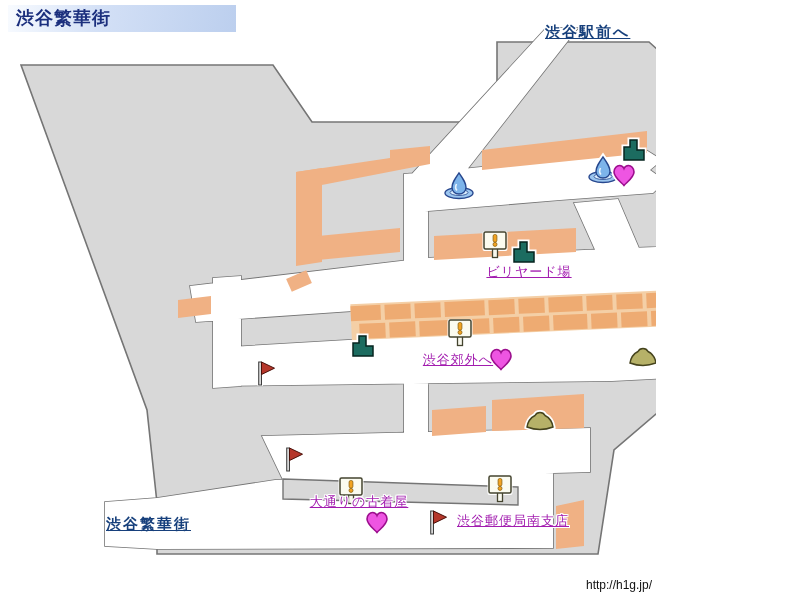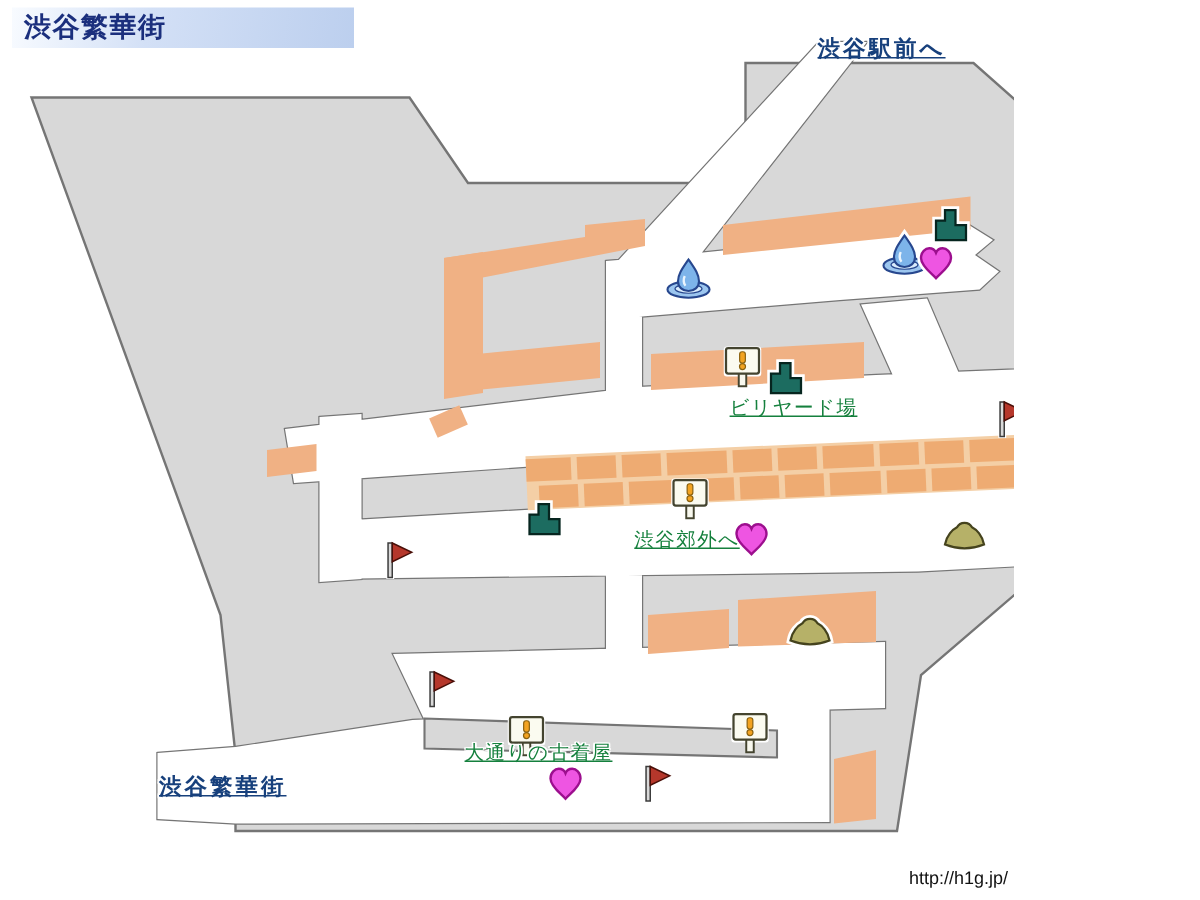--- a/index.html
+++ b/index.html
@@ -1,27 +1,27 @@
 <!DOCTYPE html>
 <html><head>
 <meta charset="utf-8">
 <style>
   html,body{margin:0;padding:0;background:#fff;}
   .stage{position:relative;width:656px;height:600px;background:#ffffff;overflow:hidden;
-         font-family:"Liberation Sans",sans-serif;padding-left:20px;}
+         font-family:"Liberation Sans",sans-serif;}
   .stage svg{position:absolute;left:0;top:0;}
   .ov{position:absolute;white-space:nowrap;}
   .halo{text-shadow:1px 0 0 #fff,-1px 0 0 #fff,0 1px 0 #fff,0 -1px 0 #fff,
         1px 1px 0 #fff,-1px -1px 0 #fff,1px -1px 0 #fff,-1px 1px 0 #fff;text-decoration:underline;}
   .title-bar{left:8px;top:5px;width:228px;height:27px;
       background:linear-gradient(100deg,#f8fbff 0%,#d3e0f6 40%,#bccfee 100%);}
   .title-bar span{display:block;padding-left:8px;line-height:27px;font-size:18px;
       font-weight:bold;color:#1b2f7d;letter-spacing:1px;}
   .nav-label{font-size:15px;font-weight:bold;color:#17407c;letter-spacing:2px;}
-  .map-label{font-size:13px;color:#15803d;transform:translateX(-50%);letter-spacing:1px;}
+  .map-label{font-size:13px;color:#a21caf;transform:translateX(-50%);letter-spacing:1px;}
   .watermark{font-size:12px;color:#111;}
 </style>
 </head>
 <body>
 
 <div class="stage">
 
 <svg width="800" height="600" viewBox="0 0 800 600">
   <defs>
 
@@ -162,15 +162,16 @@
   <div class="ov nav-label halo" style="left:545px;top:23px;">渋谷駅前へ</div>
 
   <div class="ov nav-label halo" style="left:106px;top:515px;">渋谷繁華街</div>
 
   <div class="ov map-label halo" style="left:529px;top:263px;">ビリヤード場</div>
 
   <div class="ov map-label halo" style="left:458px;top:351px;">渋谷郊外へ</div>
 
   <div class="ov map-label halo" style="left:319px;top:493px;margin-left:40px;">大通りの古着屋</div>
 
+  <div class="ov map-label halo" style="left:513px;top:512px;">渋谷郵便局南支店</div>
 
   <div class="ov watermark" style="right:4px;top:578px;left:auto;">http://h1g.jp/</div>
 </div>
 
 </body></html>

